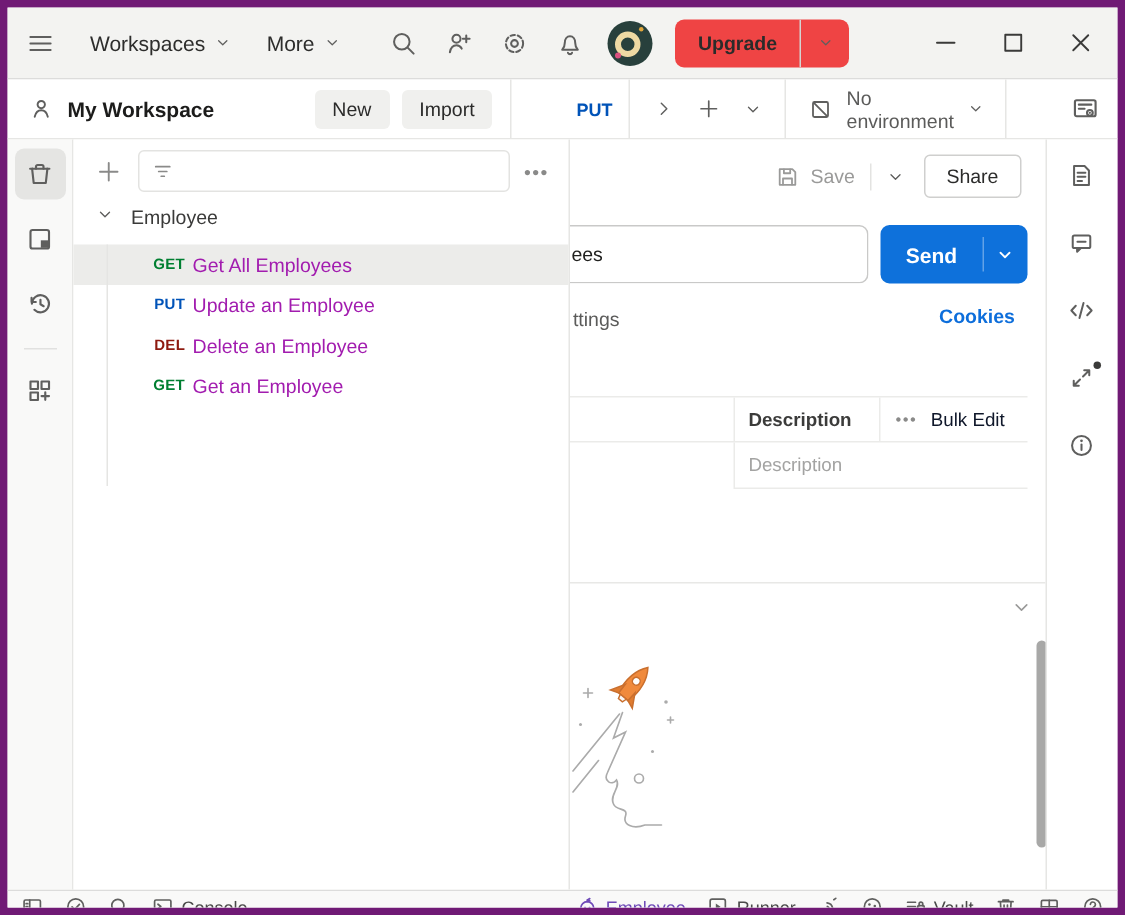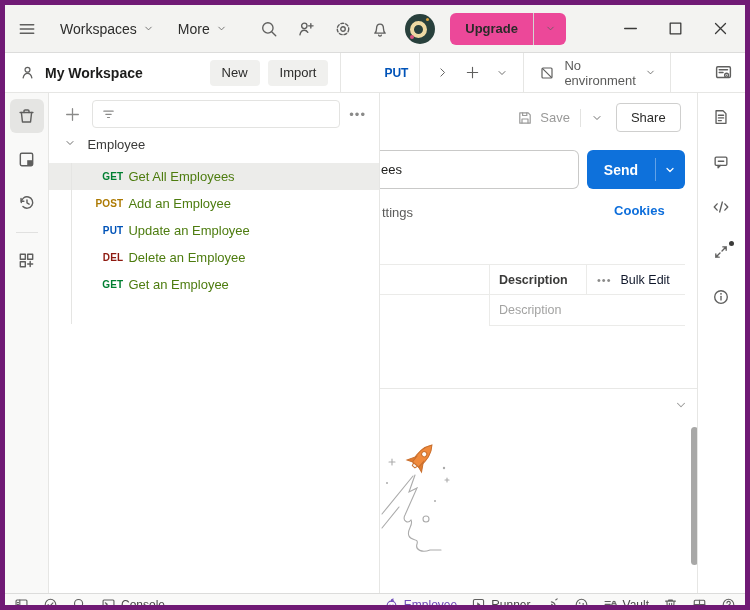--- a/index.html
+++ b/index.html
@@ -17,21 +17,21 @@
   .titlebar{ height:48px; background:#f3f3f1; border-bottom:1px solid #dcdcdb;
     display:flex; align-items:center; justify-content:space-between; padding:0 16px 0 13px; }
   .tb-left{ display:flex; align-items:center; gap:24px; }
   .menu-item{ display:flex; align-items:center; gap:6px; font-size:14px; color:#2d2d2c; cursor:default; }
   .tb-right{ display:flex; align-items:center; }
   .tb-iconbtn{ margin-left:19px; display:flex; align-items:center; }
   .avatar{ margin-left:16px; width:30px; height:30px; border-radius:50%; background:#28403c; position:relative; overflow:hidden; }
   .avatar .ring{ position:absolute; left:5px; top:7px; width:17px; height:17px; border-radius:50%; border:4px solid #eed9a3; }
   .avatar .dot1{ position:absolute; left:5px; top:21px; width:4px; height:4px; border-radius:50%; background:#d94f7e; }
   .avatar .dot2{ position:absolute; left:21px; top:4px; width:3px; height:3px; border-radius:50%; background:#e0a63c; }
-  .upgrade-group{ margin-left:15px; height:32px; display:flex; align-items:stretch; background:#ec4899; border-radius:6px; overflow:hidden; }
+  .upgrade-group{ margin-left:15px; height:32px; display:flex; align-items:stretch; background:#ef4444; border-radius:6px; overflow:hidden; }
   .upgrade-main{ padding:0 15px; display:flex; align-items:center; font-size:13px; font-weight:700; color:#2b2b2a; border:none; background:transparent; cursor:pointer; font-family:inherit; }
   .upgrade-divider{ width:1px; background:#d4d4d2; }
   .upgrade-caret{ width:32px; display:flex; align-items:center; justify-content:center; background:transparent; border:none; cursor:pointer; }
   .winctl{ margin-left:28px; display:flex; align-items:center; }
   .winctl .ctl{ margin-left:28px; display:flex; align-items:center; }
 
   
   .workbar{ height:40px; display:flex; border-bottom:1px solid #e6e6e4; background:#fff;gap:32px; }
   .wb-left{ width:380px; border-right:1px solid #e6e6e4; display:flex; align-items:center; padding:0 12px 0 14px; }
   .wb-name{ margin-left:9px; font-size:14px; font-weight:600; color:#1c1c1b; flex:1; }
@@ -65,41 +65,41 @@
     display:flex; align-items:center; padding:0 8px; background:#fff; }
   .panel-more{ background:none; border:none; cursor:pointer; font-size:13px; color:#8a8a89; letter-spacing:1px; padding:0; font-family:inherit; }
   .tree{ position:relative; flex:1; padding-top:2px; }
   .indent-guide{ position:absolute; left:22px; top:28px; width:1px; height:161px; background:#e5e5e3; }
   .folder-row{ height:26px; display:flex; align-items:flex-start; padding-left:15px; gap:11px; cursor:pointer; }
   .folder-name{ font-size:13px; color:#3a3a39; }
   .req-row{ height:27px; display:flex; align-items:center; cursor:pointer; }
   .req-row.sel{ background:#ececea; }
   .badge{ width:74px; text-align:right; font-size:10px; font-weight:700; letter-spacing:.2px; flex:none; }
   .m-get{ color:#007f31; } .m-post{ color:#ad7a03; } .m-put{ color:#0053b8; } .m-del{ color:#8e1a10; }
-  .req-name{ margin-left:5px; font-size:13px; color:#4d7c0f; white-space:nowrap; }
+  .req-name{ margin-left:5px; font-size:13px; color:#a21caf; white-space:nowrap; }
 
   
   .main{ position:relative; width:322px; border-right:1px solid #e6e6e4; background:#fff; overflow:hidden; }
   .save-row{ position:absolute; top:10px; right:16px; display:flex; align-items:center; }
   .save-btn{ display:flex; align-items:center; gap:7px; background:none; border:none; cursor:default;
     font-size:13px; color:#9a9a99; font-family:inherit; }
   .save-sep{ width:1px; height:18px; background:#e3e3e1; margin:0 10px; }
   .share-btn{ margin-left:13px; height:29px; padding:0 14px; background:#fff; border:1px solid #cfcfce; border-radius:4px;
     font-size:13px; color:#2b2b2a; font-family:inherit; cursor:pointer; }
   .url-input{ position:absolute; left:-1px; top:57px; width:200px; height:39px;
     border:1px solid #c9c9c8; border-left:none; border-radius:0 6px 6px 0;
     font-size:13px; color:#21211f; padding:0 8px 0 2px; font-family:inherit; outline:none; background:#fff; }
   .send-btn{ position:absolute; left:207px; top:57px; width:98px; height:39px; border-radius:6px;
     background:#0e71db; display:flex; align-items:stretch; overflow:hidden; border:none; padding:0; cursor:pointer; }
   .send-label{ flex:1; display:flex; align-items:center; justify-content:center;
     color:#fff; font-size:14px; font-weight:700; font-family:inherit; }
   .send-sep{ width:1px; background:rgba(255,255,255,.35); margin:8px 0; }
   .send-caret{ width:29px; display:flex; align-items:center; justify-content:center; }
   .tab-partial{ position:absolute; left:2px; top:112px; font-size:13px; color:#5b5b5a; }
-  .cookies{ position:absolute; right:32px; top:110px; font-size:13px; font-weight:700; color:#0d6edb; text-decoration:none; }
+  .cookies{ position:absolute; right:20px; top:110px; font-size:13px; font-weight:700; color:#0d6edb; text-decoration:none; }
   .tbl{ position:absolute; top:171px; left:0; width:305px; }
   .tbl-head{ height:31px; display:flex; border-top:1px solid #ebebe9; border-bottom:1px solid #ebebe9; }
   .tbl-c1{ width:110px; border-right:1px solid #ebebe9; }
   .tbl-c2{ width:97px; border-right:1px solid #ebebe9; display:flex; align-items:center; padding-left:9px;
     font-size:12.5px; font-weight:700; color:#3b3b3a; }
   .tbl-c3{ flex:1; display:flex; align-items:center; gap:9px; padding:0 6px 0 10px; }
   .tbl-dots{ color:#8a8a89; font-size:11px; letter-spacing:1px; cursor:pointer; }
   .bulk-edit{ font-size:12.5px; color:#0f172a; text-decoration:none; }
   .tbl-row{ height:31px; display:flex; }
   .tbl-r1{ width:110px; border-right:1px solid #ebebe9; }
@@ -327,24 +327,20 @@
           <span>
             <svg width="12" height="12" viewBox="0 0 16 16">
                 <path class="ic" d="M4 6l4 4 4-4"></path>
               </svg>
           </span>
           <span class="folder-name">Employee</span>
         </div>
         <div class="req-row sel">
           <span class="badge m-get">GET</span>
           <span class="req-name">Get All Employees</span>
-        </div>
-        <div class="req-row">
-          <span class="badge m-post">POST</span>
-          <span class="req-name">Add an Employee</span>
         </div>
         <div class="req-row">
           <span class="badge m-put">PUT</span>
           <span class="req-name">Update an Employee</span>
         </div>
         <div class="req-row">
           <span class="badge m-del">DEL</span>
           <span class="req-name">Delete an Employee</span>
         </div>
         <div class="req-row">

